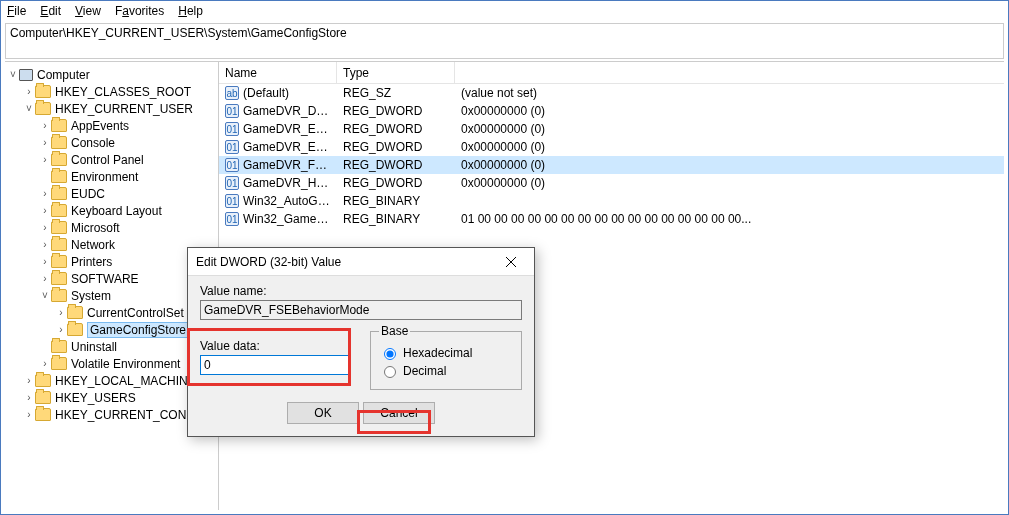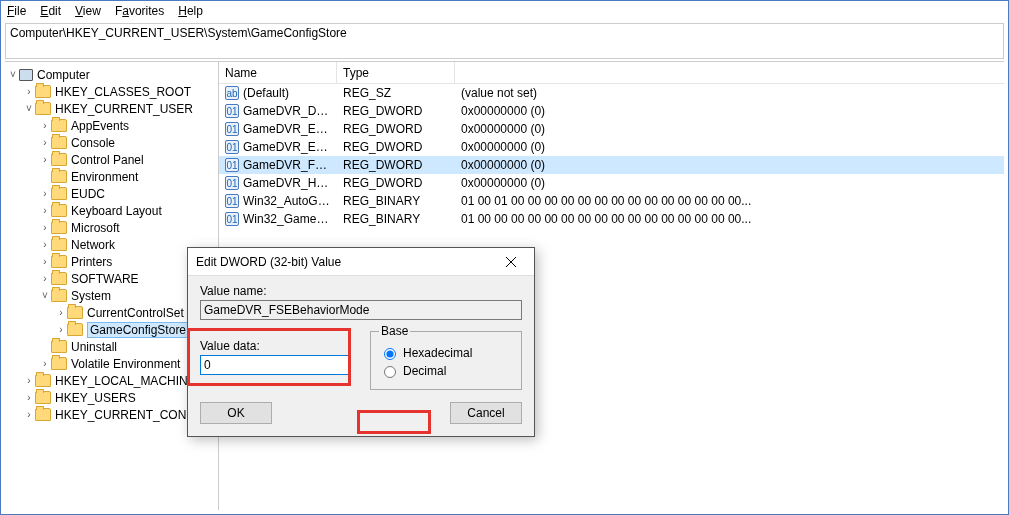--- a/index.html
+++ b/index.html
@@ -40,21 +40,21 @@
   .dialog .dlg-body { padding: 8px 12px; flex: 1; }
   .dlg-body .lbl { font-size: 12px; margin-bottom: 2px; }
   .dlg-body input[type=text] { width: 100%; font-size: 12px; padding: 2px 3px; border: 1px solid #7a7a7a; background: #fff; }
   .dlg-body input.ro { background: #f0f0f0; }
   .dlg-body .row2 { display: flex; gap: 20px; margin-top: 4px; align-items: center; }
   .dlg-body .row2 .left { width: 150px; }
   .dlg-body .row2 .right { flex: 1; }
   .dlg-body fieldset { border: 1px solid #aaa; padding: 4px 8px 8px; margin: 0; }
   .dlg-body fieldset legend { font-size: 12px; padding: 0 2px; }
   .dlg-body .radio { display: flex; align-items: center; gap: 4px; font-size: 12px; margin: 3px 0; }
-  .dlg-buttons { display: flex; justify-content: space-between; gap: 4px; padding: 0 12px 12px; }
+  .dlg-buttons { display: flex; justify-content: center; gap: 4px; padding: 0 12px 12px; }
   .dlg-buttons button { width: 72px; height: 22px; font-size: 12px; border: 1px solid #adadad; background: #e1e1e1; }
   .hl-red-1 { border: 3px solid #e5342e; position: absolute; pointer-events: none; }
   .hl-val { left: 186px; top: 327px; width: 164px; height: 58px; }
   .hl-ok  { left: 356px; top: 409px; width: 74px; height: 24px; }
   
   input[type=radio] { width: 12px; height: 12px; }
 </style>
 </head>
 <body>
 
@@ -212,21 +212,20 @@
             <div class="cell cell-d">0x00000000 (0)</div>
           </div>
           <div class="row">
             <div class="cell cell-n"><span class="val-icon">01</span>GameDVR_Hon...</div>
             <div class="cell cell-t">REG_DWORD</div>
             <div class="cell cell-d">0x00000000 (0)</div>
           </div>
           <div class="row">
             <div class="cell cell-n"><span class="val-icon">01</span>Win32_AutoGa...</div>
             <div class="cell cell-t">REG_BINARY</div>
-            <div class="cell cell-d">01 00 01 00 00 00 00 00 00 00 00 00 00 00 00 00 00...</div>
           </div>
           <div class="row">
             <div class="cell cell-n"><span class="val-icon">01</span>Win32_GameMo...</div>
             <div class="cell cell-t">REG_BINARY</div>
             <div class="cell cell-d">01 00 00 00 00 00 00 00 00 00 00 00 00 00 00 00 00...</div>
           </div>
         </div>
     </div>
   </div>
 

